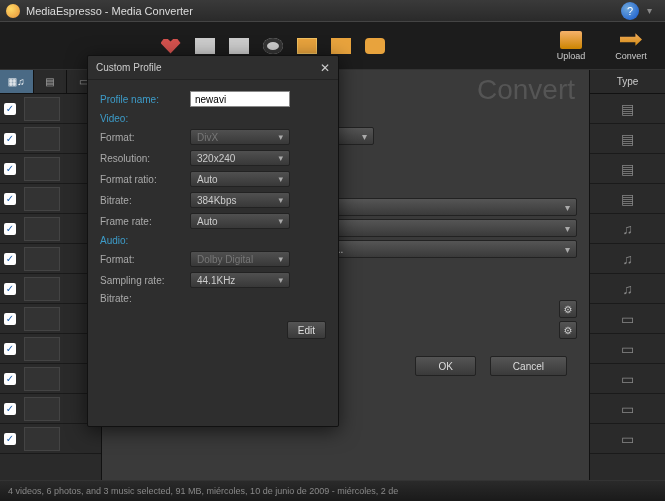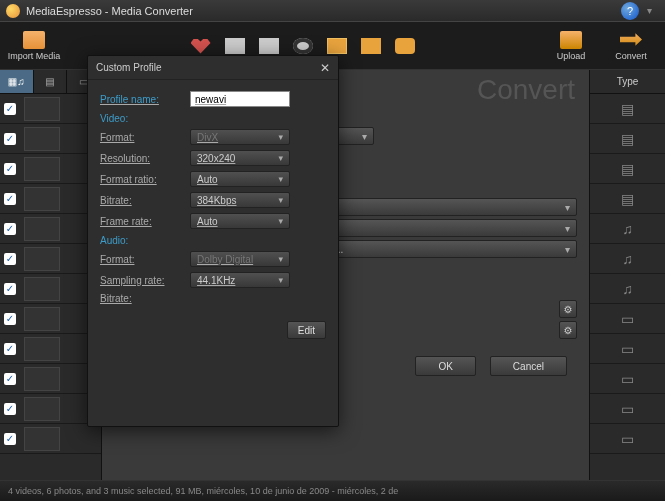--- a/index.html
+++ b/index.html
@@ -43,21 +43,21 @@
 .right-col { width: 76px; background: #2a2a2a; border-left:1px solid #111; }
 .right-col .hdr { height:24px; display:flex; align-items:center; justify-content:center; border-bottom:1px solid #111; color:#ccc; font-size:10px; }
 .type-cell { height:30px; display:flex; align-items:center; justify-content:center; border-bottom:1px solid #1a1a1a; color:#888; font-size:14px; }
 .statusbar { height:21px; background:linear-gradient(#2a2a2a,#1a1a1a); display:flex; align-items:center; padding:0 8px; color:#888; font-size:9px; border-top:1px solid #333; }
 
 
 .dialog { position:absolute; left:87px; top:55px; width:252px; height:372px; background:#2e2e2e; border:1px solid #111; box-shadow: 0 4px 20px rgba(0,0,0,.6); z-index:20; border-radius:2px; }
 .dialog .dlg-title { height:24px; display:flex; align-items:center; padding:0 8px; color:#ccc; font-size:10px; border-bottom:1px solid #222; }
 .dialog .dlg-title .close { margin-left:auto; color:#ccc; font-size:12px; cursor:pointer; }
 .dialog .body { padding: 6px 12px; }
-.dlg-row { display:flex; align-items:center; margin: 5px 0; text-decoration: underline; }
+.dlg-row { display:flex; align-items:center; margin: 5px 0; }
 .dlg-row .lbl { width:90px; font-size:10px; color:#aaa; }
 .dlg-row .lbl.blue { color:#3d9cc9; }
 .sec-head { color:#3d9cc9; font-size:10px; margin:6px 0 2px; }
 .input { height:16px; width:100px; background:#fff; color:#000; border:1px solid #888; font-size:10px; padding:0 4px; display:flex; align-items:center; }
 .dlg-dd { height:16px; width:100px; background:linear-gradient(#505050,#383838); border:1px solid #222; border-radius:2px; display:flex; align-items:center; padding:0 6px; font-size:10px; color:#ccc; position:relative; }
 .dlg-dd::after { content:'▾'; position:absolute; right:6px; color:#aaa; font-size:9px; }
 .dlg-dd.disabled { color:#777; }
 .dialog .footer { display:flex; justify-content:flex-end; padding: 6px 12px; }
 
 .buttons-row { display:flex; justify-content:flex-end; gap:14px; padding: 14px 10px 6px; }
@@ -82,24 +82,20 @@
 
 <div class="titlebar">
   <div class="logo"></div>
   <div class="title">MediaEspresso - Media Converter</div>
   <div class="spacer"></div>
   <div class="help">?</div>
   <div class="dropdown">▾</div>
 </div>
 
 <div class="toolbar">
-  <div class="tool-btn">
-    <div class="icn" style="background:linear-gradient(#f6b26b,#e69138);"></div>
-    <span>Import Media</span>
-  </div>
   <div class="tool-spacer"></div>
   <div class="icon-strip">
     <span class="ic-heart"></span>
     <span class="ic-pc"></span>
     <span class="ic-phone"></span>
     <span class="ic-disc"></span>
     <span class="ic-tablet"></span>
     <span class="ic-console"></span>
     <span class="ic-pad"></span>
   </div>

